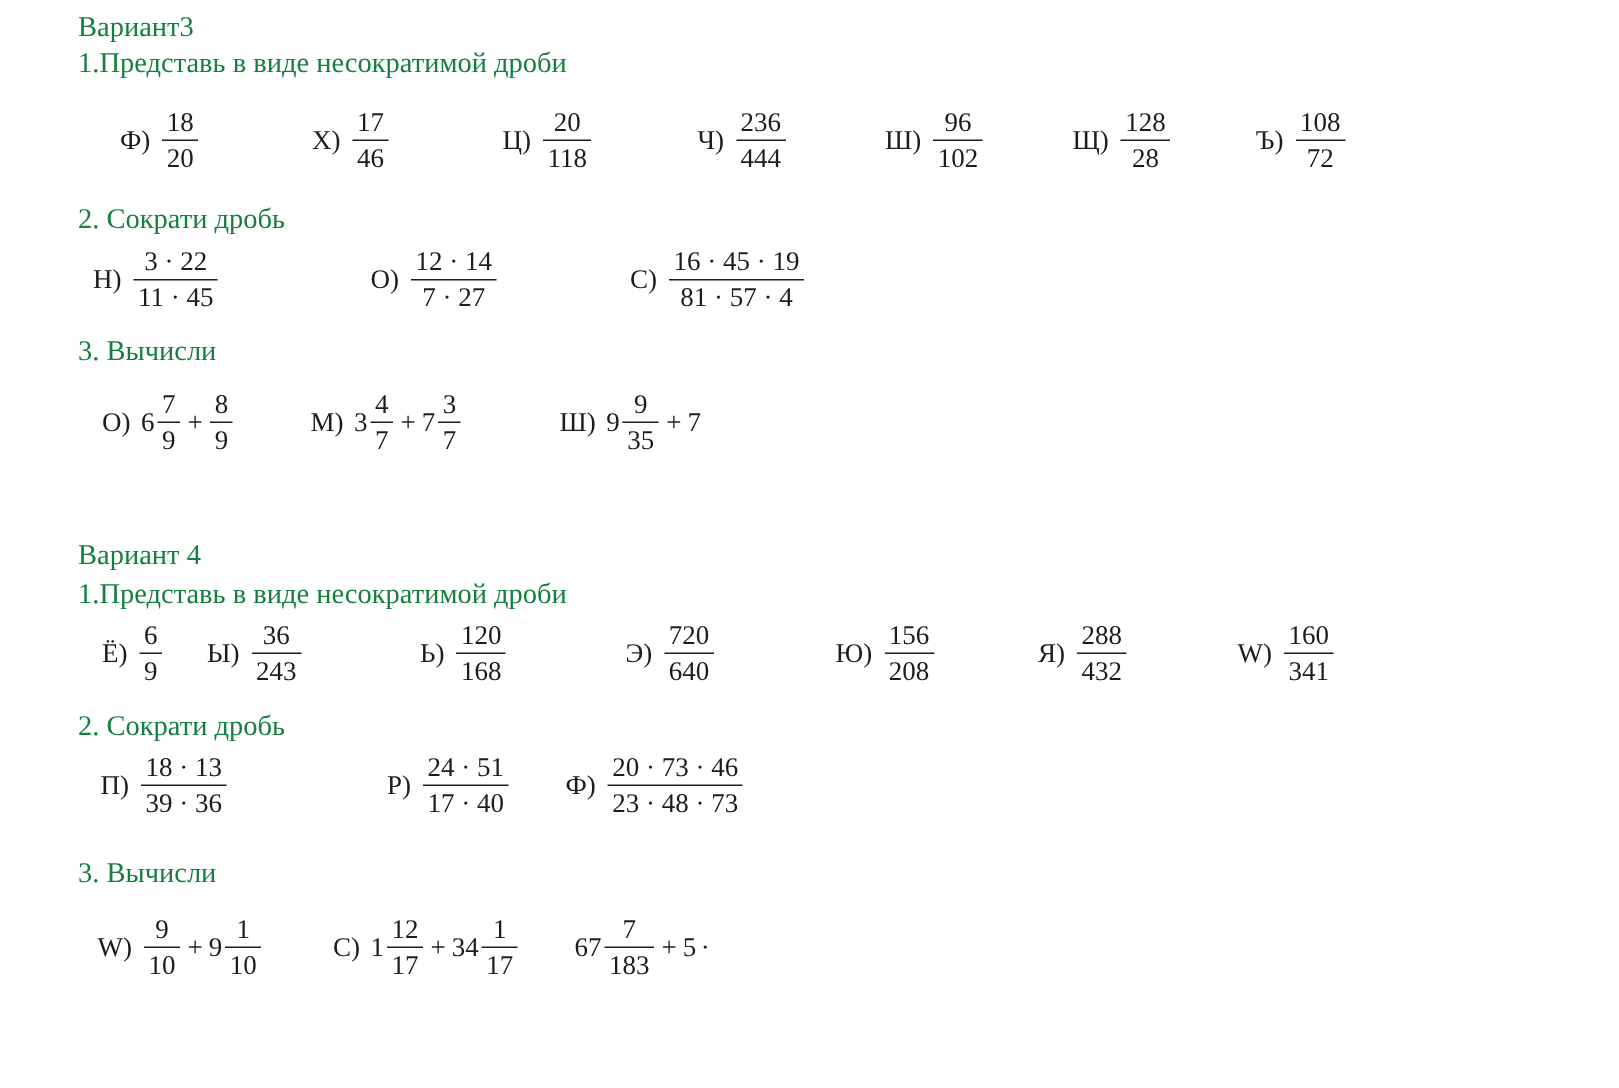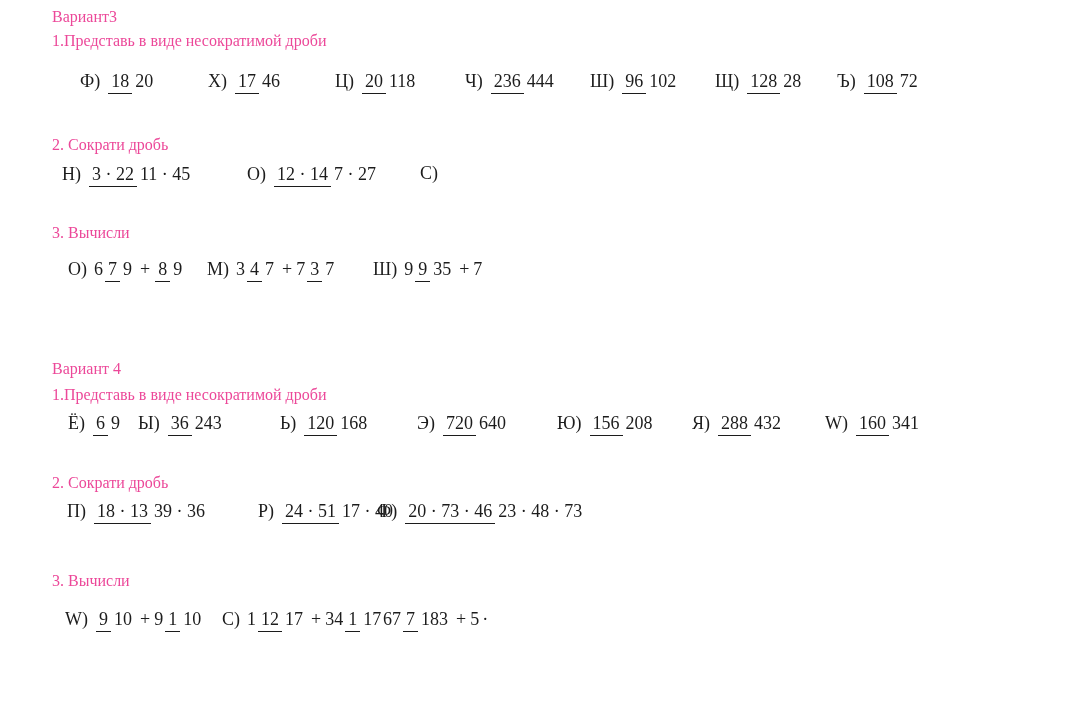--- a/index.html
+++ b/index.html
@@ -7,37 +7,37 @@
   body {
     background:#ffffff;
     font-family:"Liberation Serif","DejaVu Serif",serif;
     color:#1c1c1c;
     position:relative;
     overflow:hidden;
   }
   .heading {
     position:absolute;
     left:52px;
-    color:#ec4899;
-    font-size:16px;
+    color:#15803d;
+    font-size:19px;
     white-space:nowrap;
   }
   .row { position:absolute; left:0; width:1079px; height:58px; }
   .item {
     position:absolute;
     top:0;
     display:inline-flex;
     align-items:center;
     font-size:18px;
     white-space:nowrap;
   }
   .lbl { margin-right:7px; }
   .frac {
     display:inline-flex;
-    flex-direction:row;
+    flex-direction:column;
     align-items:stretch;
     text-align:center;
     line-height:1.25;
     margin:0 1px;
   }
   .num { padding:0 3px; border-bottom:1.5px solid #1c1c1c; }
   .den { padding:0 3px; }
   .op { margin:0 4px; }
   .whole { margin-right:1px; }
   .trail { margin-left:2px; }
@@ -112,20 +112,24 @@
   </span>
   <span class="item" style="left:247px">
     <span class="lbl">О)</span>
     <span class="frac">
       <span class="num">12 · 14</span>
       <span class="den">7 · 27</span>
     </span>
   </span>
   <span class="item" style="left:420px">
     <span class="lbl">С)</span>
+    <span class="frac">
+      <span class="num">16 · 45 · 19</span>
+      <span class="den">81 · 57 · 4</span>
+    </span>
   </span>
 </div>
 
 <div class="heading" style="top:224px">3. Вычисли</div>
 
 <div class="row" style="top:258px">
   <span class="item" style="left:68px">
     <span class="lbl">О)</span>
     <span class="whole">6</span>
     <span class="frac">

